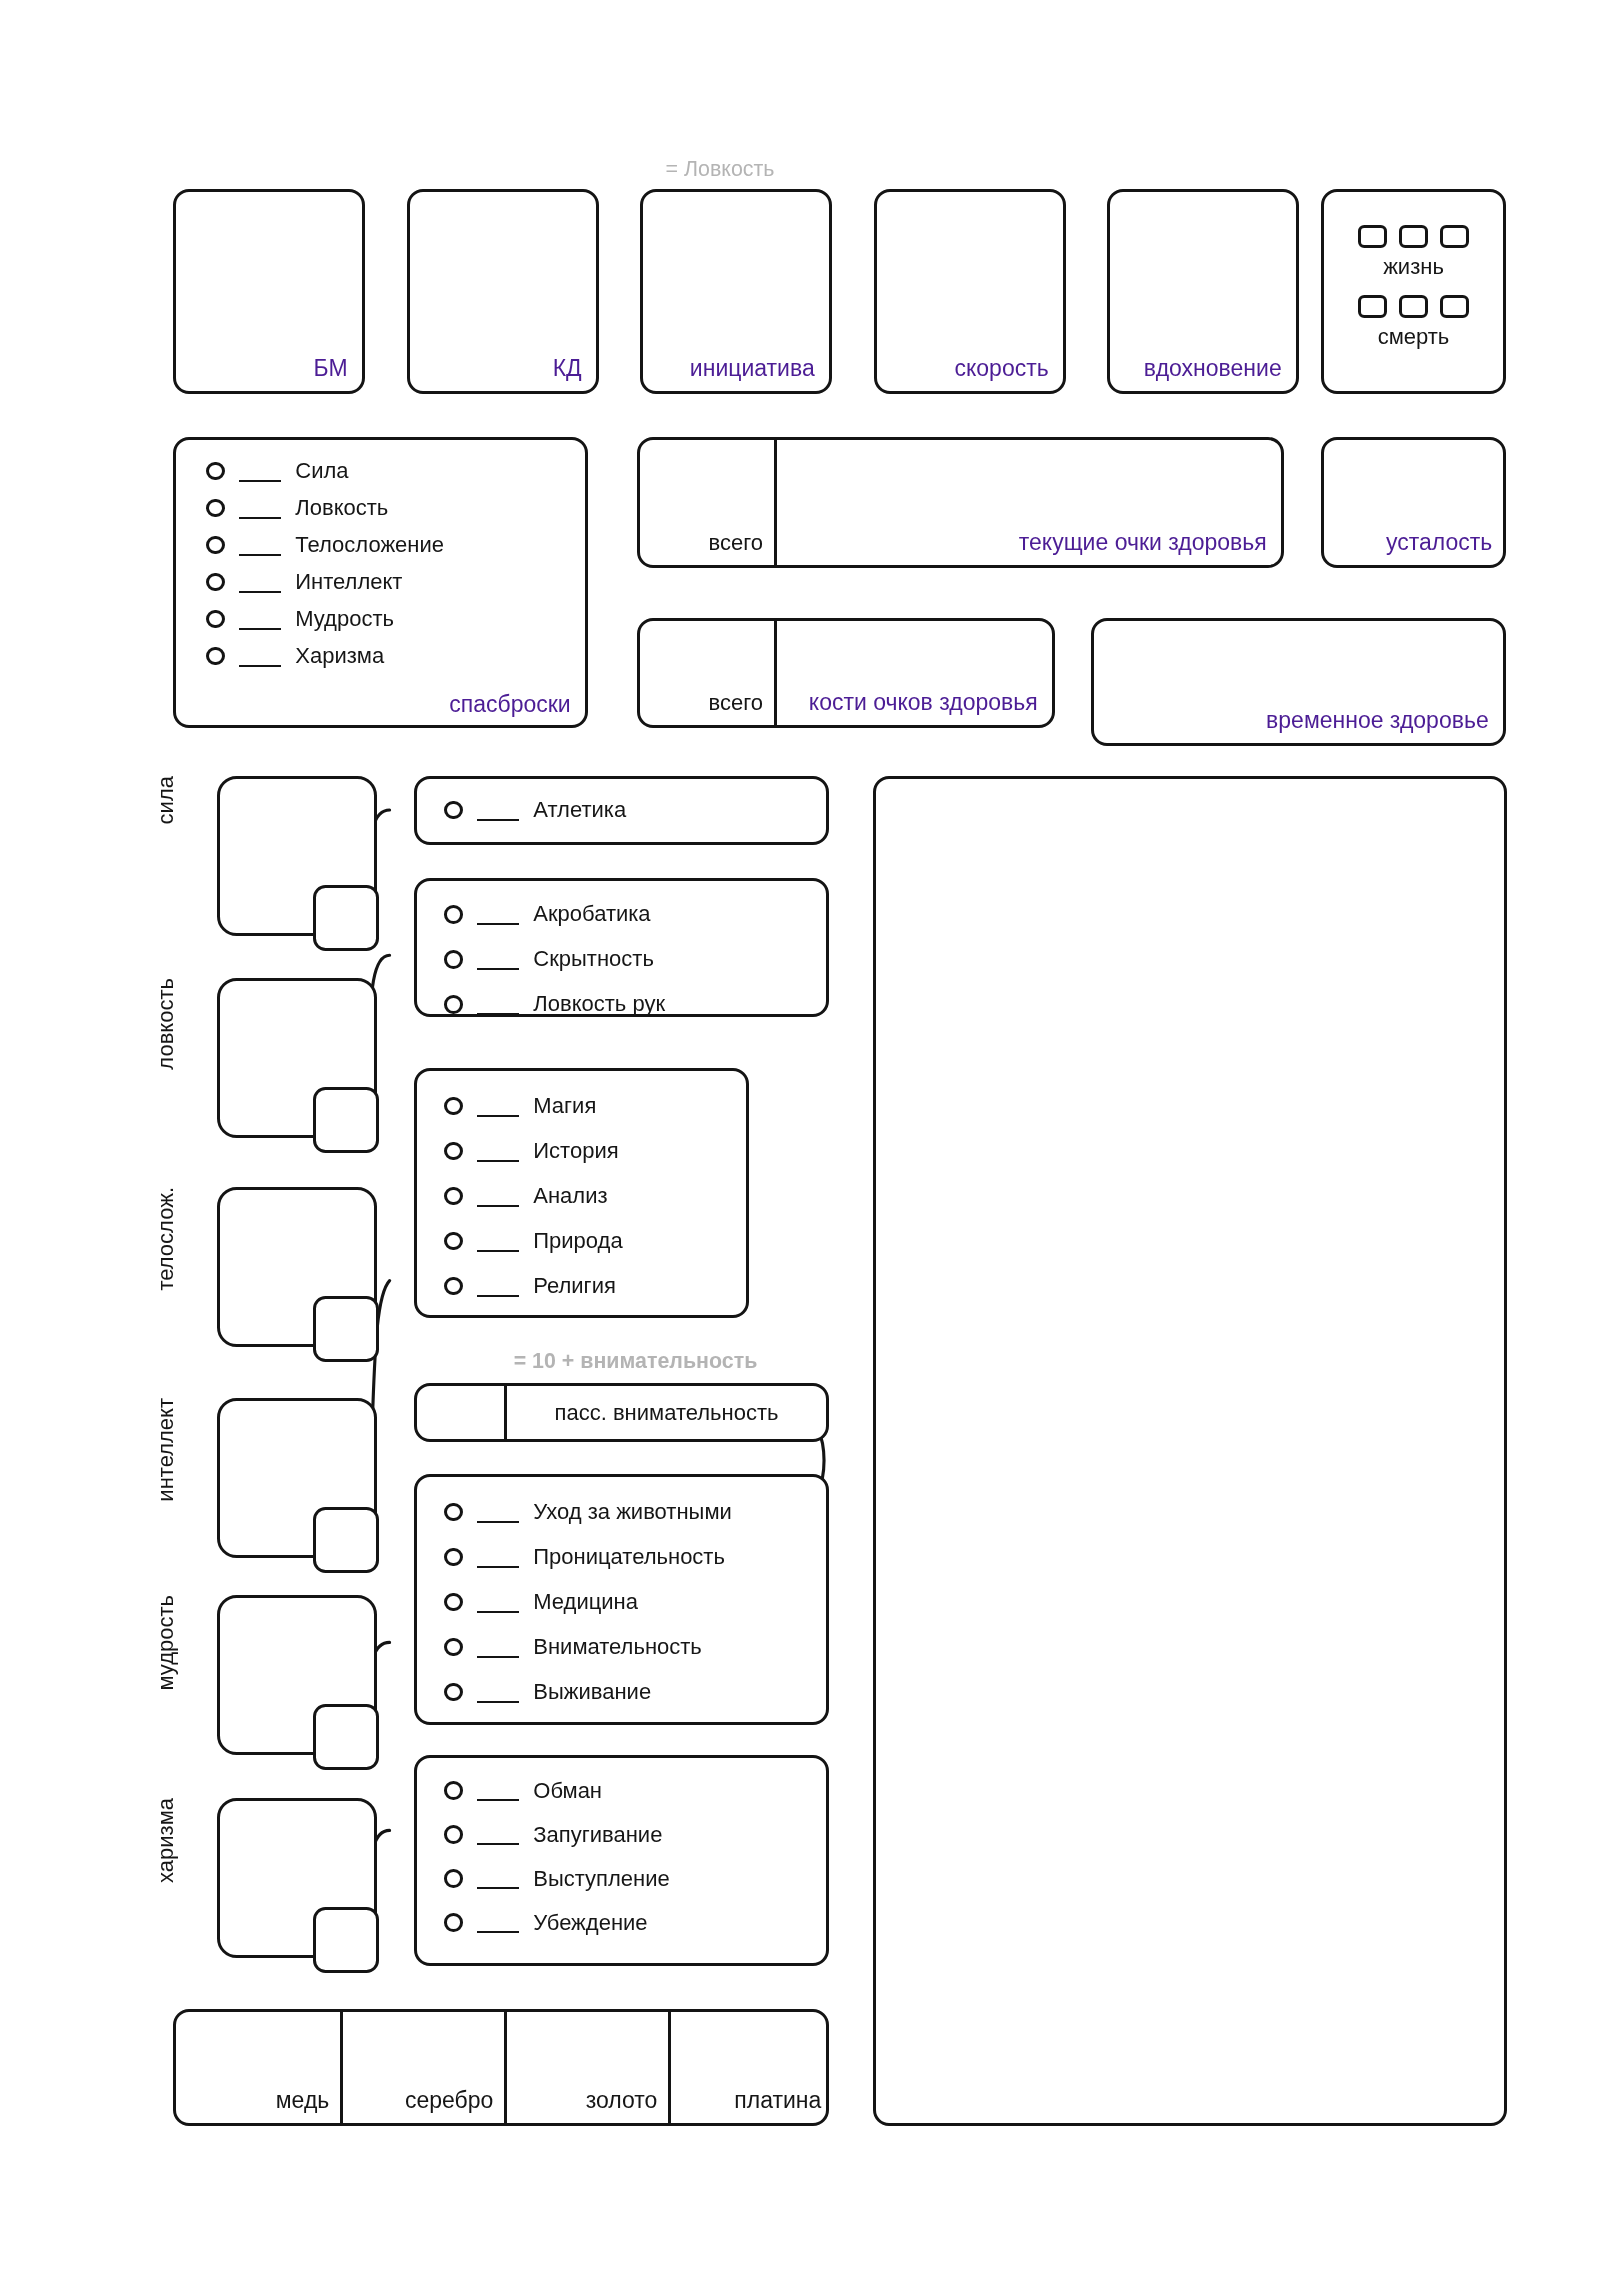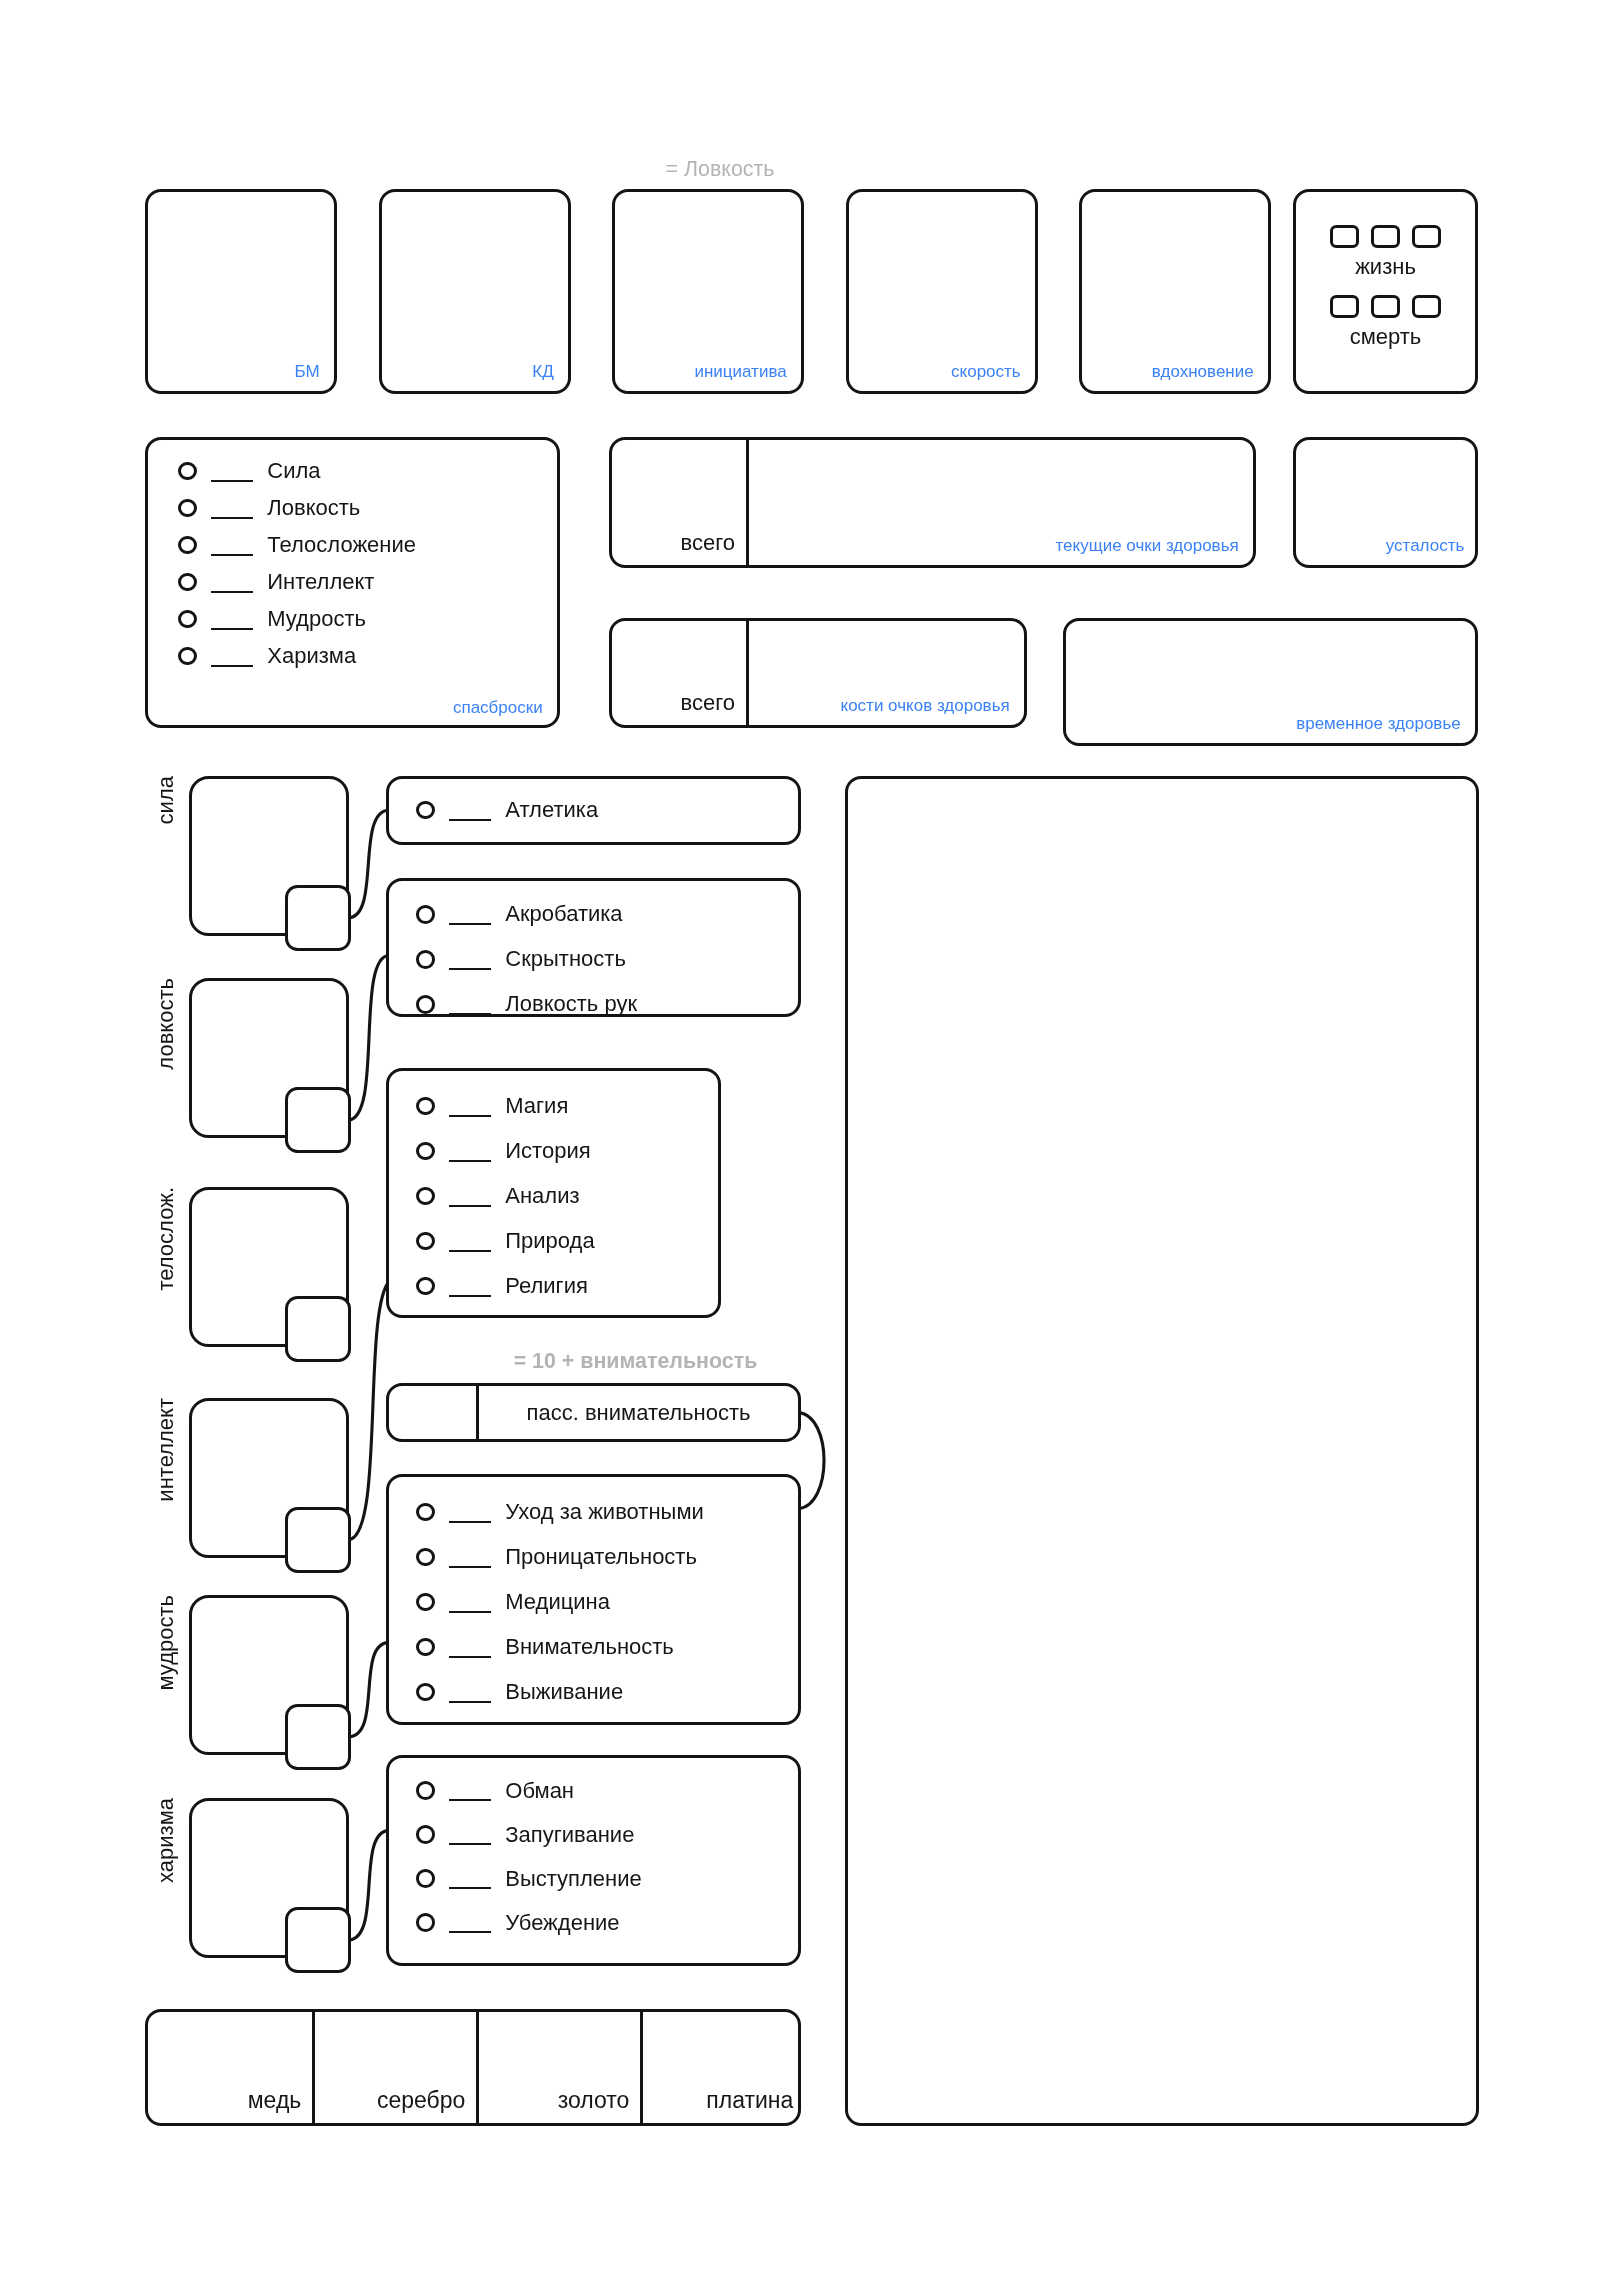--- a/index.html
+++ b/index.html
@@ -3,23 +3,23 @@
 <meta charset="utf-8">
 <style>
   html,body { margin:0; padding:0; background:#ffffff; }
   .sheet {
     position:relative; width:1624px; height:2276px; background:#ffffff;
     font-family:"Liberation Sans","DejaVu Sans",sans-serif; color:#161616; overflow:hidden;
   }
   .connectors { position:absolute; left:0; top:0; }
   .box {
     position:absolute; background:#ffffff; border:3.1px solid #141414;
-    border-radius:16px; box-sizing:border-box;
+    border-radius:16px; box-sizing:border-box;margin-left:28px;
   }
-  .lblbr { position:absolute; right:14.3px; bottom:9px; font-size:17px; white-space:nowrap; color:#3b82f6; }
+  .lblbr { position:absolute; right:14.3px; bottom:9px; font-size:23px; white-space:nowrap; color:#4c1d95; }
   .cell-lbl { position:absolute; left:0; width:123px; bottom:9px; text-align:right; font-size:22px; white-space:nowrap; }
   .vdiv { position:absolute; top:-0.9px; bottom:-0.9px; width:3.1px; background:#141414; }
   .hint { position:absolute; color:#b4b4b4; font-size:21.4px; text-align:center; white-space:nowrap; }
   .rows { position:absolute; left:0; right:0; display:flex; flex-direction:column; }
   .srow { display:flex; align-items:center; height:var(--rh,45px); padding-left:var(--pl,27px); }
   .ring { width:18.7px; height:18.7px; border:3.6px solid #141414; border-radius:50%; box-sizing:border-box; flex:none; background:#fff; }
   .blank { width:42px; height:21.4px; border-bottom:2.7px solid #141414; margin-left:14.3px; flex:none; box-sizing:border-box; }
   .stext { margin-left:14.3px; font-size:22px; white-space:nowrap; }
   .vlabel {
     position:absolute; width:160px; height:30px; line-height:30px; font-size:22px;

